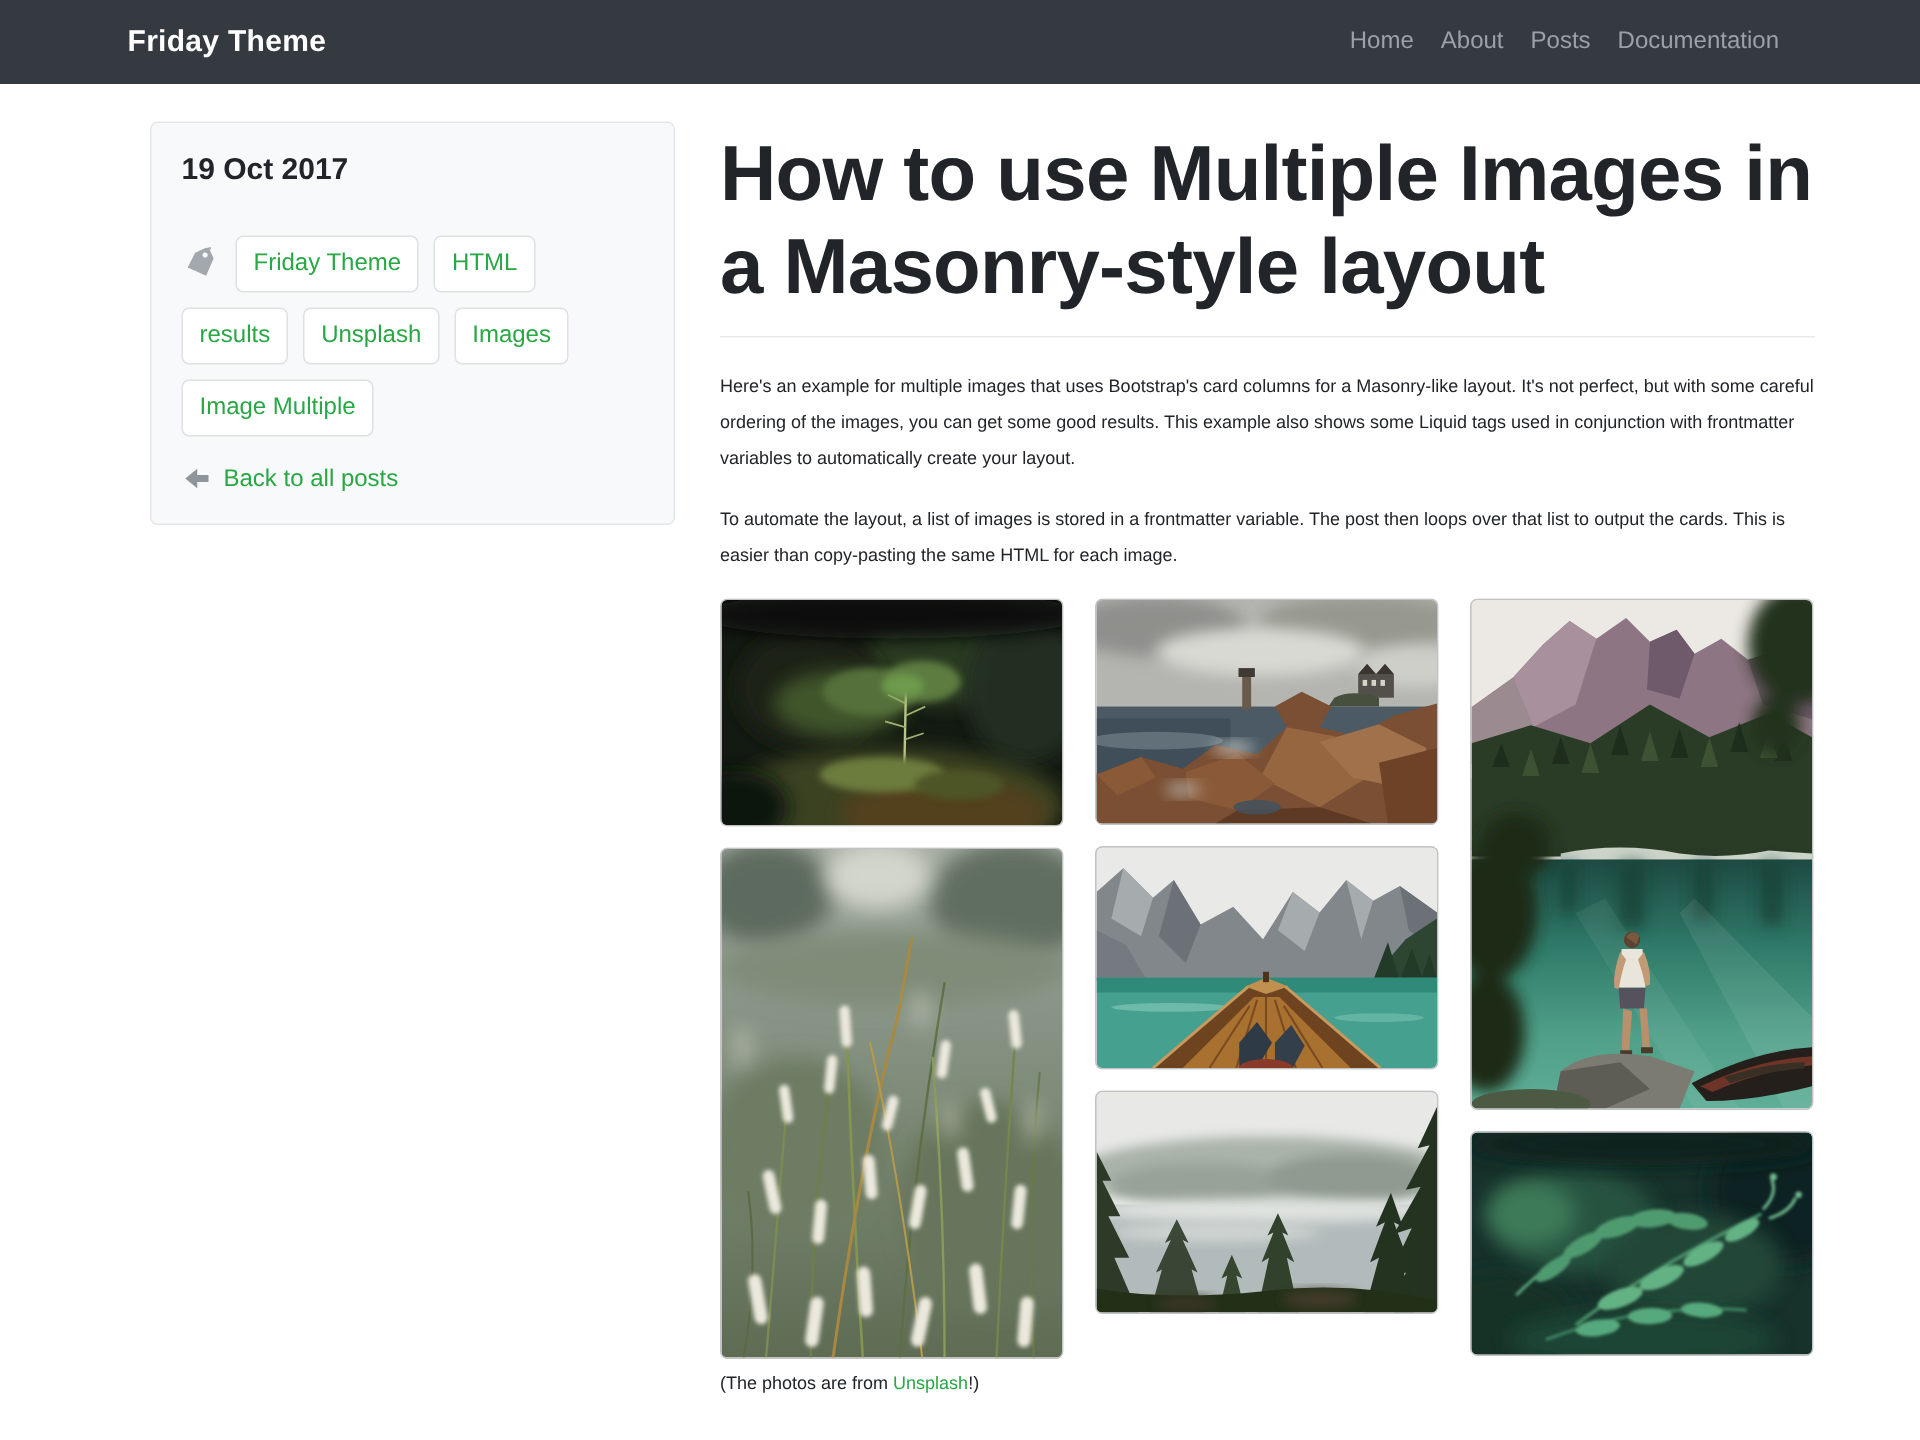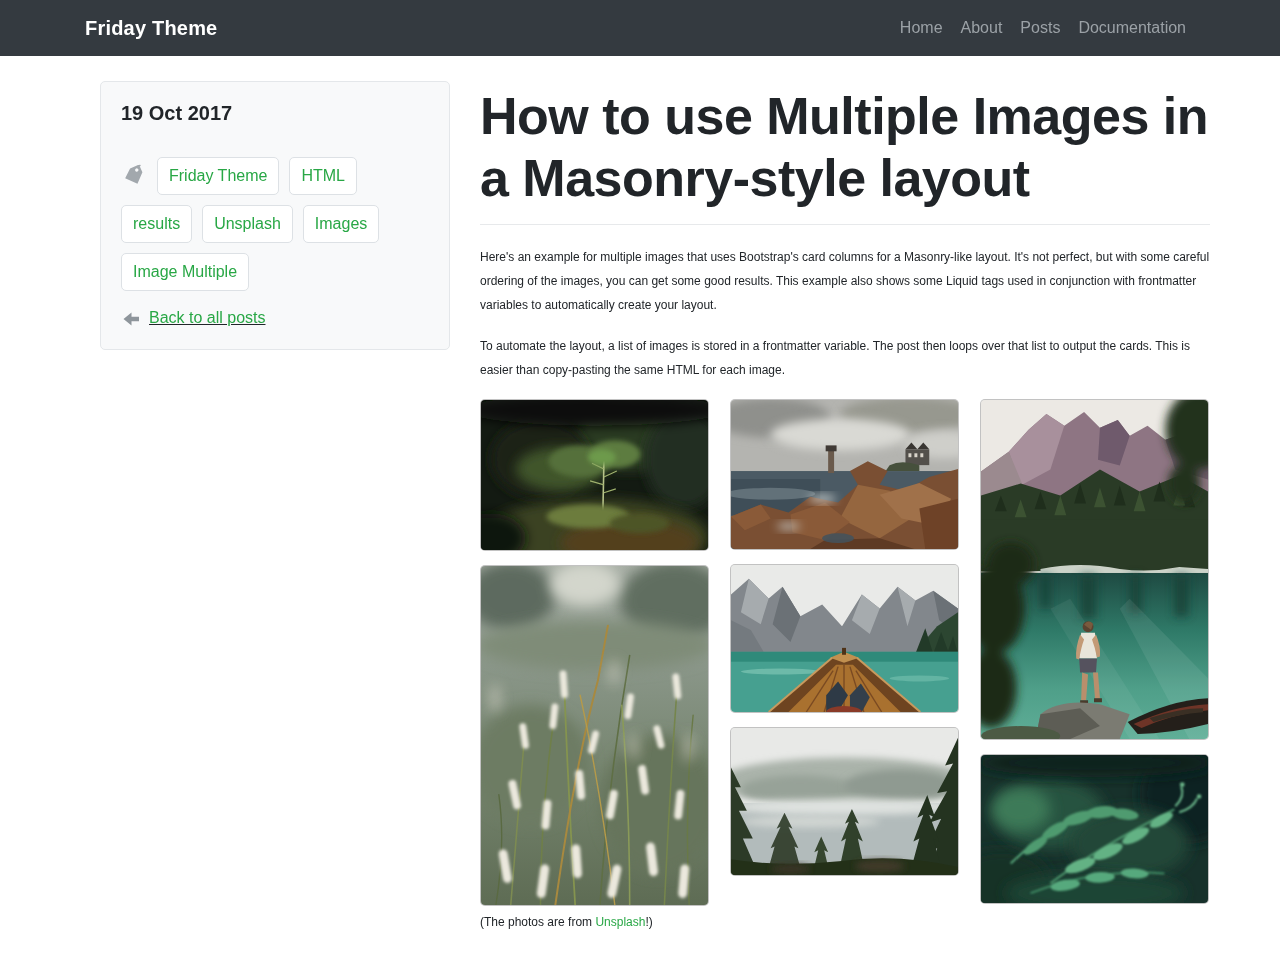--- a/index.html
+++ b/index.html
@@ -19,21 +19,21 @@
   .sidebar-col { width:380px; padding:0 15px; flex:none; }
   .content-col { width:760px; padding:0 15px; flex:none; }
 
   
   .meta-card { background:#f8f9fa; border:1px solid #e4e7ea; border-radius:5px; padding:20px; }
   .meta-date { font-size:20px; font-weight:700; color:#212529; margin-bottom:32px; }
   .tags-wrap { display:flex; flex-wrap:wrap; align-items:center; gap:10px; }
   .tag-glyph { width:26px; height:26px; flex:none; }
   .tag-btn { display:inline-block; background:#fff; border:1px solid #dde1e5; border-radius:5px;
              padding:6px 11px; font-size:16px; line-height:24px; color:#28a745; text-decoration:none; }
-  .back-row { margin-top:18px; display:flex; align-items:flex-start; gap:8px;text-decoration:underline; }
+  .back-row { margin-top:18px; display:flex; align-items:flex-end; gap:8px; }
   .back-row a { color:#28a745; text-decoration:none; font-size:16px; }
 
   
   .post-title { font-size:52px; line-height:1.2; font-weight:700; letter-spacing:-.5px; color:#212529; margin:4px 0 14px 0; }
   .content-col hr { border:none; border-top:1px solid #e7e9eb; margin:0 0 20px 0; }
   .content-col p { font-size:12px; line-height:24px; margin-bottom:17px; }
   .caption { margin-top:4px; }
   .caption a { color:#28a745; text-decoration:none; }
 
   

